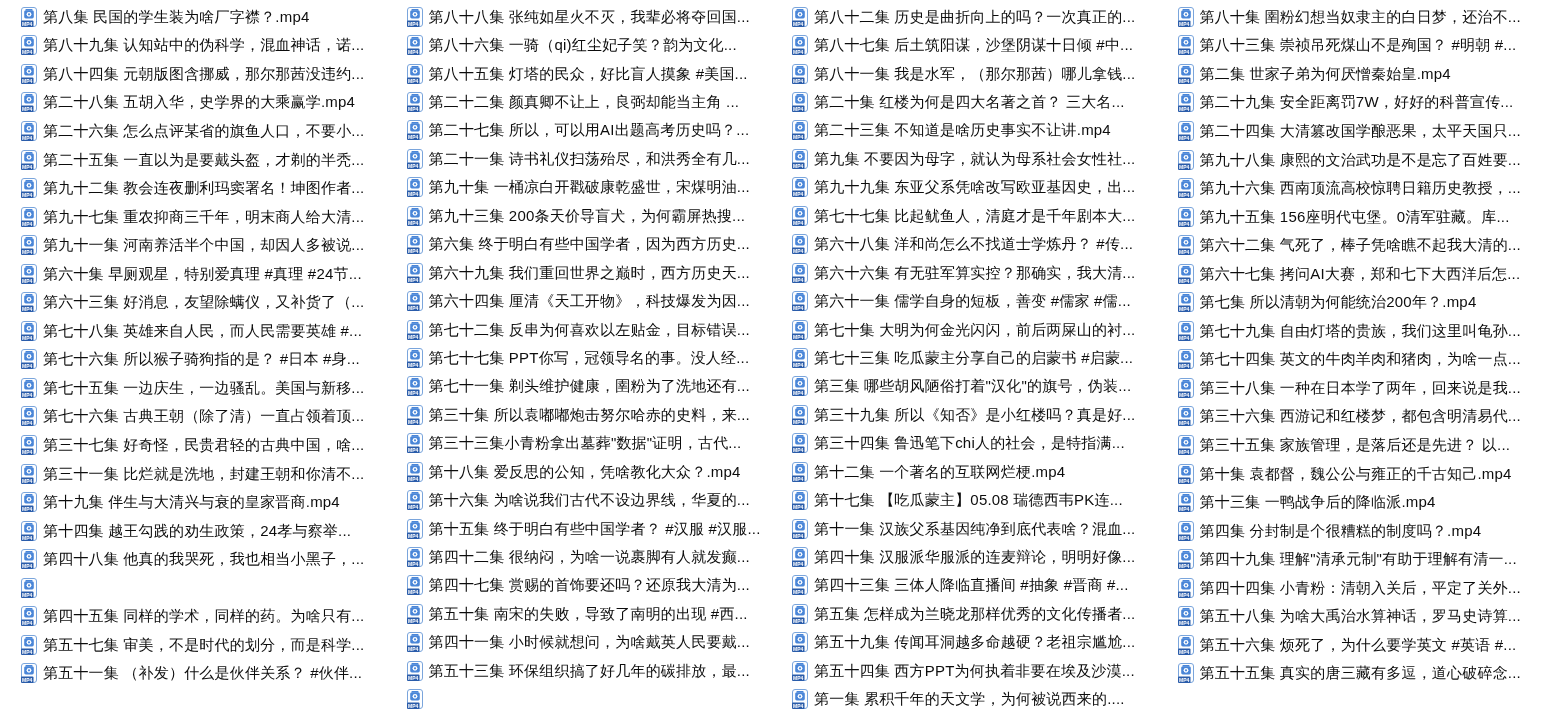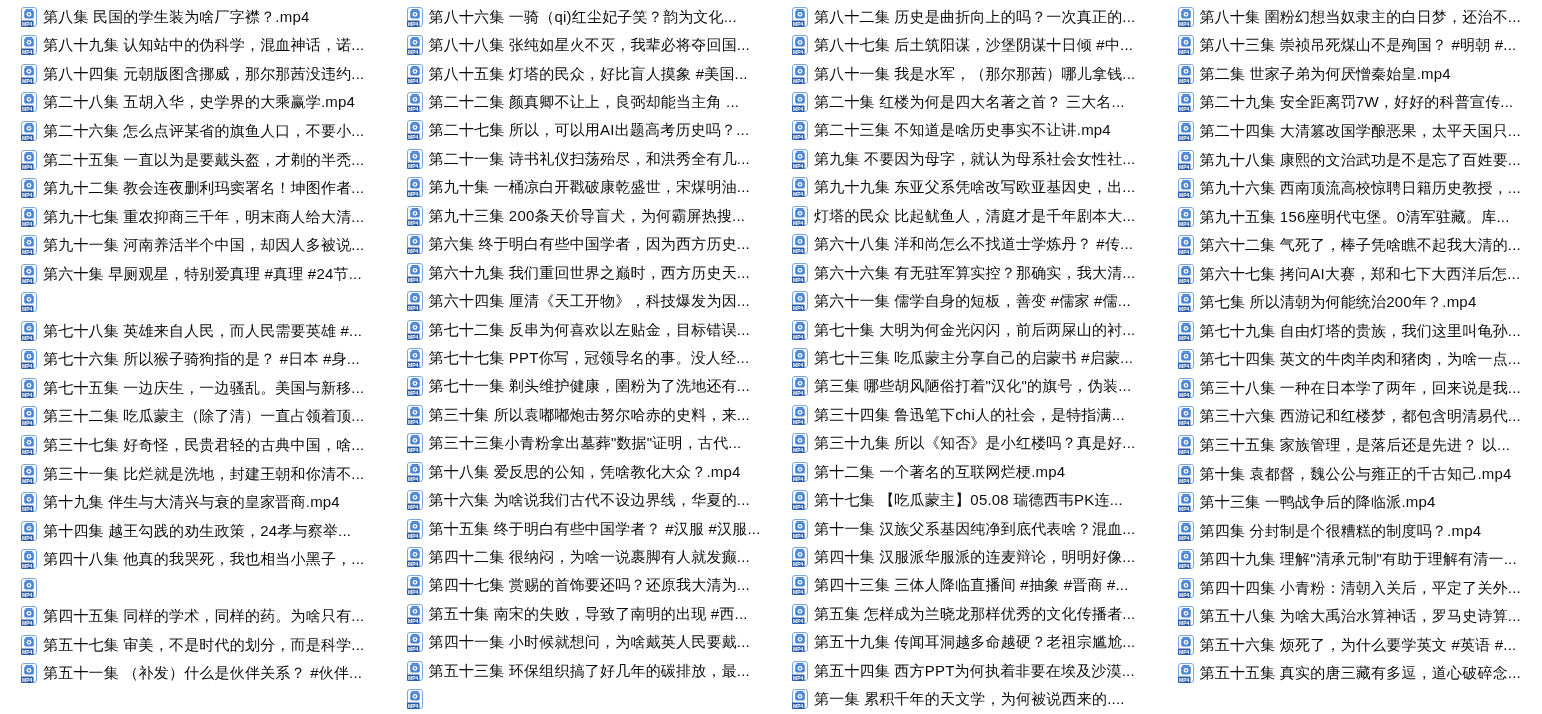--- a/index.html
+++ b/index.html
@@ -180,20 +180,21 @@
       <div class="file-item">
         <span class="file-icon"><svg width="17" height="21" viewBox="0 0 17 21">
             <rect x="0.5" y="0.5" width="15" height="19" rx="2.5" fill="#fdfeff" stroke="#7aa5dc" stroke-width="1"></rect>
             <rect x="3.2" y="3.2" width="9.6" height="8.2" rx="1.6" fill="#4a86d8"></rect>
             <circle cx="8" cy="7.3" r="2.4" fill="#fdfeff"></circle>
             <circle cx="8" cy="7.3" r="1.1" fill="#4a86d8"></circle>
             <rect x="4.4" y="1.9" width="7.2" height="1.6" rx="0.8" fill="#4a86d8"></rect>
             <rect x="0" y="13.6" width="12.5" height="6.4" rx="1" fill="#2a5caa"></rect>
             <text x="6.2" y="18.7" font-size="5" font-family="Liberation Sans, sans-serif" font-weight="bold" fill="#ffffff" text-anchor="middle">MP4</text>
           </svg></span>
+        <span class="file-name">第六十三集  好消息，友望除螨仪，又补货了（...</span>
       </div>
       <div class="file-item">
         <span class="file-icon"><svg width="17" height="21" viewBox="0 0 17 21">
             <rect x="0.5" y="0.5" width="15" height="19" rx="2.5" fill="#fdfeff" stroke="#7aa5dc" stroke-width="1"></rect>
             <rect x="3.2" y="3.2" width="9.6" height="8.2" rx="1.6" fill="#4a86d8"></rect>
             <circle cx="8" cy="7.3" r="2.4" fill="#fdfeff"></circle>
             <circle cx="8" cy="7.3" r="1.1" fill="#4a86d8"></circle>
             <rect x="4.4" y="1.9" width="7.2" height="1.6" rx="0.8" fill="#4a86d8"></rect>
             <rect x="0" y="13.6" width="12.5" height="6.4" rx="1" fill="#2a5caa"></rect>
             <text x="6.2" y="18.7" font-size="5" font-family="Liberation Sans, sans-serif" font-weight="bold" fill="#ffffff" text-anchor="middle">MP4</text>
@@ -227,21 +228,21 @@
       <div class="file-item">
         <span class="file-icon"><svg width="17" height="21" viewBox="0 0 17 21">
             <rect x="0.5" y="0.5" width="15" height="19" rx="2.5" fill="#fdfeff" stroke="#7aa5dc" stroke-width="1"></rect>
             <rect x="3.2" y="3.2" width="9.6" height="8.2" rx="1.6" fill="#4a86d8"></rect>
             <circle cx="8" cy="7.3" r="2.4" fill="#fdfeff"></circle>
             <circle cx="8" cy="7.3" r="1.1" fill="#4a86d8"></circle>
             <rect x="4.4" y="1.9" width="7.2" height="1.6" rx="0.8" fill="#4a86d8"></rect>
             <rect x="0" y="13.6" width="12.5" height="6.4" rx="1" fill="#2a5caa"></rect>
             <text x="6.2" y="18.7" font-size="5" font-family="Liberation Sans, sans-serif" font-weight="bold" fill="#ffffff" text-anchor="middle">MP4</text>
           </svg></span>
-        <span class="file-name">第三十二集  吃瓜蒙主（除了清）一直占领着顶...</span>
+        <span class="file-name">第七十六集  古典王朝（除了清）一直占领着顶...</span>
       </div>
       <div class="file-item">
         <span class="file-icon"><svg width="17" height="21" viewBox="0 0 17 21">
             <rect x="0.5" y="0.5" width="15" height="19" rx="2.5" fill="#fdfeff" stroke="#7aa5dc" stroke-width="1"></rect>
             <rect x="3.2" y="3.2" width="9.6" height="8.2" rx="1.6" fill="#4a86d8"></rect>
             <circle cx="8" cy="7.3" r="2.4" fill="#fdfeff"></circle>
             <circle cx="8" cy="7.3" r="1.1" fill="#4a86d8"></circle>
             <rect x="4.4" y="1.9" width="7.2" height="1.6" rx="0.8" fill="#4a86d8"></rect>
             <rect x="0" y="13.6" width="12.5" height="6.4" rx="1" fill="#2a5caa"></rect>
             <text x="6.2" y="18.7" font-size="5" font-family="Liberation Sans, sans-serif" font-weight="bold" fill="#ffffff" text-anchor="middle">MP4</text>
@@ -348,33 +349,33 @@
       <div class="file-item">
         <span class="file-icon"><svg width="17" height="21" viewBox="0 0 17 21">
             <rect x="0.5" y="0.5" width="15" height="19" rx="2.5" fill="#fdfeff" stroke="#7aa5dc" stroke-width="1"></rect>
             <rect x="3.2" y="3.2" width="9.6" height="8.2" rx="1.6" fill="#4a86d8"></rect>
             <circle cx="8" cy="7.3" r="2.4" fill="#fdfeff"></circle>
             <circle cx="8" cy="7.3" r="1.1" fill="#4a86d8"></circle>
             <rect x="4.4" y="1.9" width="7.2" height="1.6" rx="0.8" fill="#4a86d8"></rect>
             <rect x="0" y="13.6" width="12.5" height="6.4" rx="1" fill="#2a5caa"></rect>
             <text x="6.2" y="18.7" font-size="5" font-family="Liberation Sans, sans-serif" font-weight="bold" fill="#ffffff" text-anchor="middle">MP4</text>
           </svg></span>
+        <span class="file-name">第八十八集  张纯如星火不灭，我辈必将夺回国...</span>
+      </div>
+      <div class="file-item">
+        <span class="file-icon"><svg width="17" height="21" viewBox="0 0 17 21">
+            <rect x="0.5" y="0.5" width="15" height="19" rx="2.5" fill="#fdfeff" stroke="#7aa5dc" stroke-width="1"></rect>
+            <rect x="3.2" y="3.2" width="9.6" height="8.2" rx="1.6" fill="#4a86d8"></rect>
+            <circle cx="8" cy="7.3" r="2.4" fill="#fdfeff"></circle>
+            <circle cx="8" cy="7.3" r="1.1" fill="#4a86d8"></circle>
+            <rect x="4.4" y="1.9" width="7.2" height="1.6" rx="0.8" fill="#4a86d8"></rect>
+            <rect x="0" y="13.6" width="12.5" height="6.4" rx="1" fill="#2a5caa"></rect>
+            <text x="6.2" y="18.7" font-size="5" font-family="Liberation Sans, sans-serif" font-weight="bold" fill="#ffffff" text-anchor="middle">MP4</text>
+          </svg></span>
         <span class="file-name">第八十六集  一骑（qi)红尘妃子笑？韵为文化...</span>
-      </div>
-      <div class="file-item">
-        <span class="file-icon"><svg width="17" height="21" viewBox="0 0 17 21">
-            <rect x="0.5" y="0.5" width="15" height="19" rx="2.5" fill="#fdfeff" stroke="#7aa5dc" stroke-width="1"></rect>
-            <rect x="3.2" y="3.2" width="9.6" height="8.2" rx="1.6" fill="#4a86d8"></rect>
-            <circle cx="8" cy="7.3" r="2.4" fill="#fdfeff"></circle>
-            <circle cx="8" cy="7.3" r="1.1" fill="#4a86d8"></circle>
-            <rect x="4.4" y="1.9" width="7.2" height="1.6" rx="0.8" fill="#4a86d8"></rect>
-            <rect x="0" y="13.6" width="12.5" height="6.4" rx="1" fill="#2a5caa"></rect>
-            <text x="6.2" y="18.7" font-size="5" font-family="Liberation Sans, sans-serif" font-weight="bold" fill="#ffffff" text-anchor="middle">MP4</text>
-          </svg></span>
-        <span class="file-name">第八十八集  张纯如星火不灭，我辈必将夺回国...</span>
       </div>
       <div class="file-item">
         <span class="file-icon"><svg width="17" height="21" viewBox="0 0 17 21">
             <rect x="0.5" y="0.5" width="15" height="19" rx="2.5" fill="#fdfeff" stroke="#7aa5dc" stroke-width="1"></rect>
             <rect x="3.2" y="3.2" width="9.6" height="8.2" rx="1.6" fill="#4a86d8"></rect>
             <circle cx="8" cy="7.3" r="2.4" fill="#fdfeff"></circle>
             <circle cx="8" cy="7.3" r="1.1" fill="#4a86d8"></circle>
             <rect x="4.4" y="1.9" width="7.2" height="1.6" rx="0.8" fill="#4a86d8"></rect>
             <rect x="0" y="13.6" width="12.5" height="6.4" rx="1" fill="#2a5caa"></rect>
             <text x="6.2" y="18.7" font-size="5" font-family="Liberation Sans, sans-serif" font-weight="bold" fill="#ffffff" text-anchor="middle">MP4</text>
@@ -733,21 +734,21 @@
       <div class="file-item">
         <span class="file-icon"><svg width="17" height="21" viewBox="0 0 17 21">
             <rect x="0.5" y="0.5" width="15" height="19" rx="2.5" fill="#fdfeff" stroke="#7aa5dc" stroke-width="1"></rect>
             <rect x="3.2" y="3.2" width="9.6" height="8.2" rx="1.6" fill="#4a86d8"></rect>
             <circle cx="8" cy="7.3" r="2.4" fill="#fdfeff"></circle>
             <circle cx="8" cy="7.3" r="1.1" fill="#4a86d8"></circle>
             <rect x="4.4" y="1.9" width="7.2" height="1.6" rx="0.8" fill="#4a86d8"></rect>
             <rect x="0" y="13.6" width="12.5" height="6.4" rx="1" fill="#2a5caa"></rect>
             <text x="6.2" y="18.7" font-size="5" font-family="Liberation Sans, sans-serif" font-weight="bold" fill="#ffffff" text-anchor="middle">MP4</text>
           </svg></span>
-        <span class="file-name">灯塔的民众  比起鱿鱼人，清庭才是千年剧本大...</span>
+        <span class="file-name">第七十七集  比起鱿鱼人，清庭才是千年剧本大...</span>
       </div>
       <div class="file-item">
         <span class="file-icon"><svg width="17" height="21" viewBox="0 0 17 21">
             <rect x="0.5" y="0.5" width="15" height="19" rx="2.5" fill="#fdfeff" stroke="#7aa5dc" stroke-width="1"></rect>
             <rect x="3.2" y="3.2" width="9.6" height="8.2" rx="1.6" fill="#4a86d8"></rect>
             <circle cx="8" cy="7.3" r="2.4" fill="#fdfeff"></circle>
             <circle cx="8" cy="7.3" r="1.1" fill="#4a86d8"></circle>
             <rect x="4.4" y="1.9" width="7.2" height="1.6" rx="0.8" fill="#4a86d8"></rect>
             <rect x="0" y="13.6" width="12.5" height="6.4" rx="1" fill="#2a5caa"></rect>
             <text x="6.2" y="18.7" font-size="5" font-family="Liberation Sans, sans-serif" font-weight="bold" fill="#ffffff" text-anchor="middle">MP4</text>
@@ -817,33 +818,33 @@
       <div class="file-item">
         <span class="file-icon"><svg width="17" height="21" viewBox="0 0 17 21">
             <rect x="0.5" y="0.5" width="15" height="19" rx="2.5" fill="#fdfeff" stroke="#7aa5dc" stroke-width="1"></rect>
             <rect x="3.2" y="3.2" width="9.6" height="8.2" rx="1.6" fill="#4a86d8"></rect>
             <circle cx="8" cy="7.3" r="2.4" fill="#fdfeff"></circle>
             <circle cx="8" cy="7.3" r="1.1" fill="#4a86d8"></circle>
             <rect x="4.4" y="1.9" width="7.2" height="1.6" rx="0.8" fill="#4a86d8"></rect>
             <rect x="0" y="13.6" width="12.5" height="6.4" rx="1" fill="#2a5caa"></rect>
             <text x="6.2" y="18.7" font-size="5" font-family="Liberation Sans, sans-serif" font-weight="bold" fill="#ffffff" text-anchor="middle">MP4</text>
           </svg></span>
+        <span class="file-name">第三十九集  所以《知否》是小红楼吗？真是好...</span>
+      </div>
+      <div class="file-item">
+        <span class="file-icon"><svg width="17" height="21" viewBox="0 0 17 21">
+            <rect x="0.5" y="0.5" width="15" height="19" rx="2.5" fill="#fdfeff" stroke="#7aa5dc" stroke-width="1"></rect>
+            <rect x="3.2" y="3.2" width="9.6" height="8.2" rx="1.6" fill="#4a86d8"></rect>
+            <circle cx="8" cy="7.3" r="2.4" fill="#fdfeff"></circle>
+            <circle cx="8" cy="7.3" r="1.1" fill="#4a86d8"></circle>
+            <rect x="4.4" y="1.9" width="7.2" height="1.6" rx="0.8" fill="#4a86d8"></rect>
+            <rect x="0" y="13.6" width="12.5" height="6.4" rx="1" fill="#2a5caa"></rect>
+            <text x="6.2" y="18.7" font-size="5" font-family="Liberation Sans, sans-serif" font-weight="bold" fill="#ffffff" text-anchor="middle">MP4</text>
+          </svg></span>
         <span class="file-name">第三十四集  鲁迅笔下chi人的社会，是特指满...</span>
-      </div>
-      <div class="file-item">
-        <span class="file-icon"><svg width="17" height="21" viewBox="0 0 17 21">
-            <rect x="0.5" y="0.5" width="15" height="19" rx="2.5" fill="#fdfeff" stroke="#7aa5dc" stroke-width="1"></rect>
-            <rect x="3.2" y="3.2" width="9.6" height="8.2" rx="1.6" fill="#4a86d8"></rect>
-            <circle cx="8" cy="7.3" r="2.4" fill="#fdfeff"></circle>
-            <circle cx="8" cy="7.3" r="1.1" fill="#4a86d8"></circle>
-            <rect x="4.4" y="1.9" width="7.2" height="1.6" rx="0.8" fill="#4a86d8"></rect>
-            <rect x="0" y="13.6" width="12.5" height="6.4" rx="1" fill="#2a5caa"></rect>
-            <text x="6.2" y="18.7" font-size="5" font-family="Liberation Sans, sans-serif" font-weight="bold" fill="#ffffff" text-anchor="middle">MP4</text>
-          </svg></span>
-        <span class="file-name">第三十九集  所以《知否》是小红楼吗？真是好...</span>
       </div>
       <div class="file-item">
         <span class="file-icon"><svg width="17" height="21" viewBox="0 0 17 21">
             <rect x="0.5" y="0.5" width="15" height="19" rx="2.5" fill="#fdfeff" stroke="#7aa5dc" stroke-width="1"></rect>
             <rect x="3.2" y="3.2" width="9.6" height="8.2" rx="1.6" fill="#4a86d8"></rect>
             <circle cx="8" cy="7.3" r="2.4" fill="#fdfeff"></circle>
             <circle cx="8" cy="7.3" r="1.1" fill="#4a86d8"></circle>
             <rect x="4.4" y="1.9" width="7.2" height="1.6" rx="0.8" fill="#4a86d8"></rect>
             <rect x="0" y="13.6" width="12.5" height="6.4" rx="1" fill="#2a5caa"></rect>
             <text x="6.2" y="18.7" font-size="5" font-family="Liberation Sans, sans-serif" font-weight="bold" fill="#ffffff" text-anchor="middle">MP4</text>

